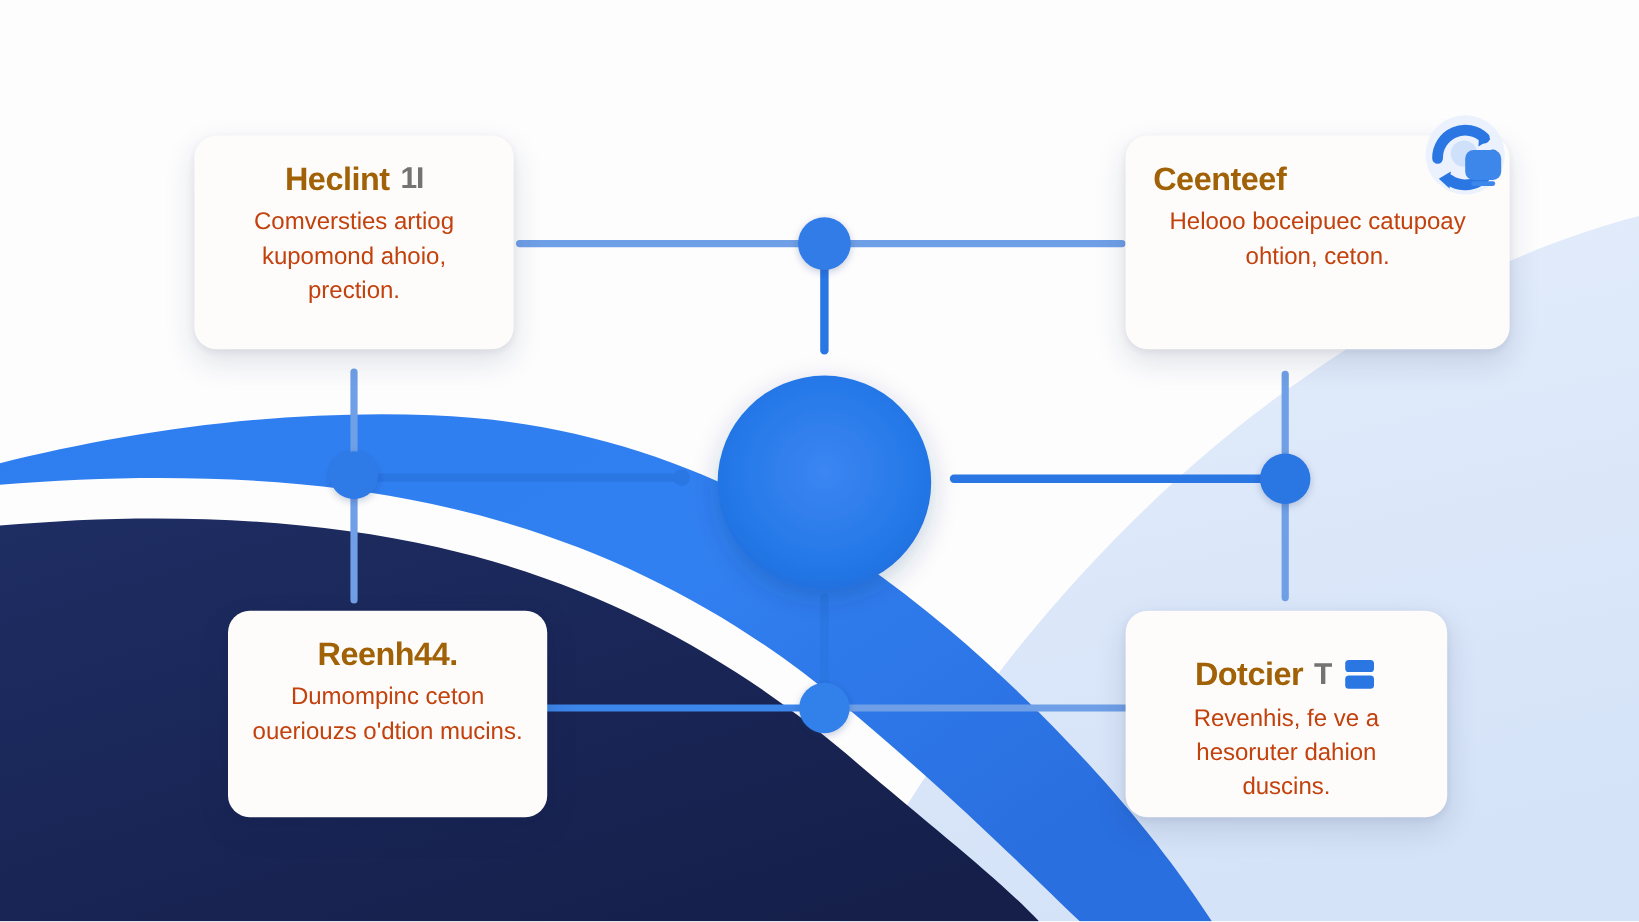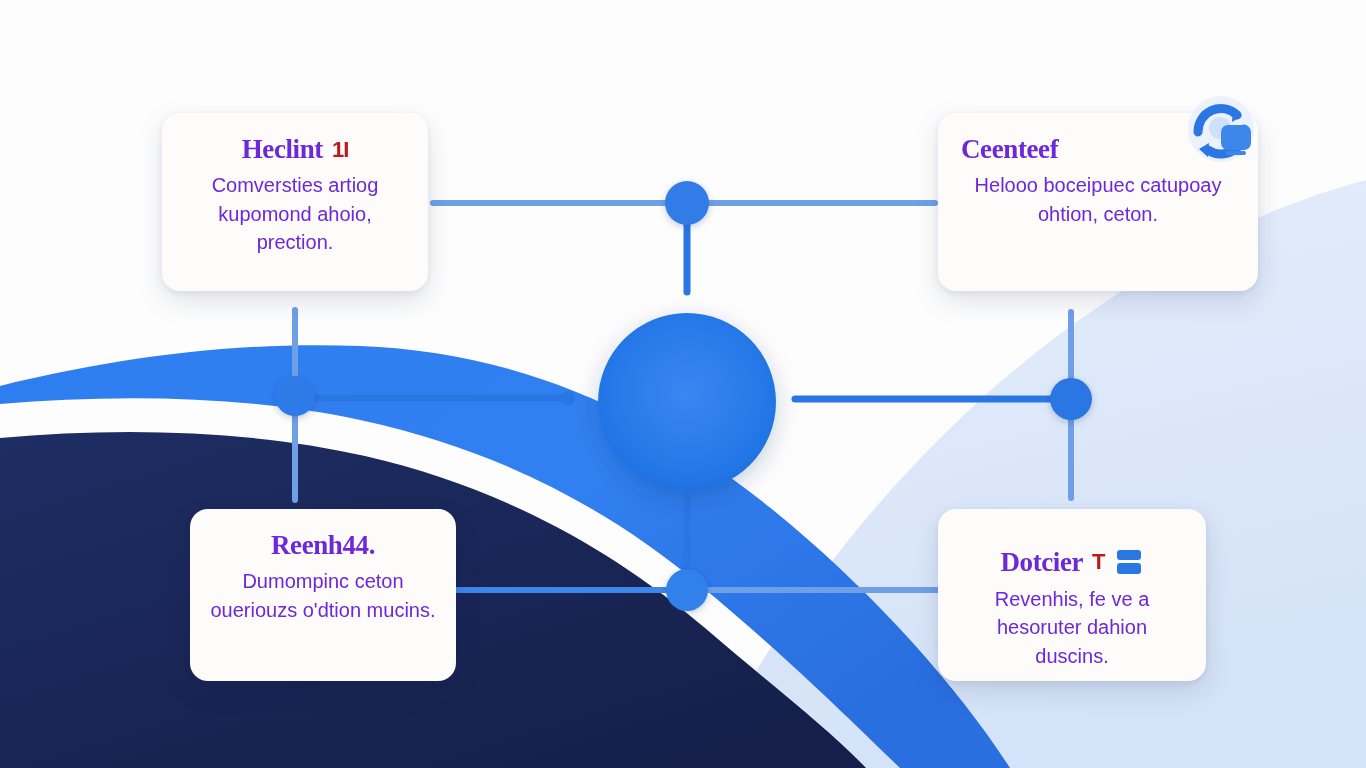--- a/index.html
+++ b/index.html
@@ -58,40 +58,39 @@
     align-items: center;
     justify-content: center;
     gap: 9px;
     margin-bottom: 8px;
     width: 100%;
   }
 
   .card-title {
     font-size: 27px;
     font-weight: bold;
-    color: #6d28d9;
+    color: #a16207;
     letter-spacing: -0.4px;
     line-height: 1.05;
     white-space: nowrap;
-    font-family: Liberation Serif, serif;
   }
 
   .card-accent {
-    font-size: 22px;
+    font-size: 25px;
     font-weight: bold;
-    color: #b91c1c;
+    color: #737373;
     letter-spacing: -1px;
     line-height: 1.05;
     white-space: nowrap;
   }
 
   .card-body {
     font-size: 20px;
     line-height: 1.42;
-    color: #6d28d9;
+    color: #c2410c;
     font-weight: 400;
     max-width: 100%;
   }
 
   .icon-slot {
     display: inline-flex;
     align-items: center;
     justify-content: center;
     flex: 0 0 auto;
   }

